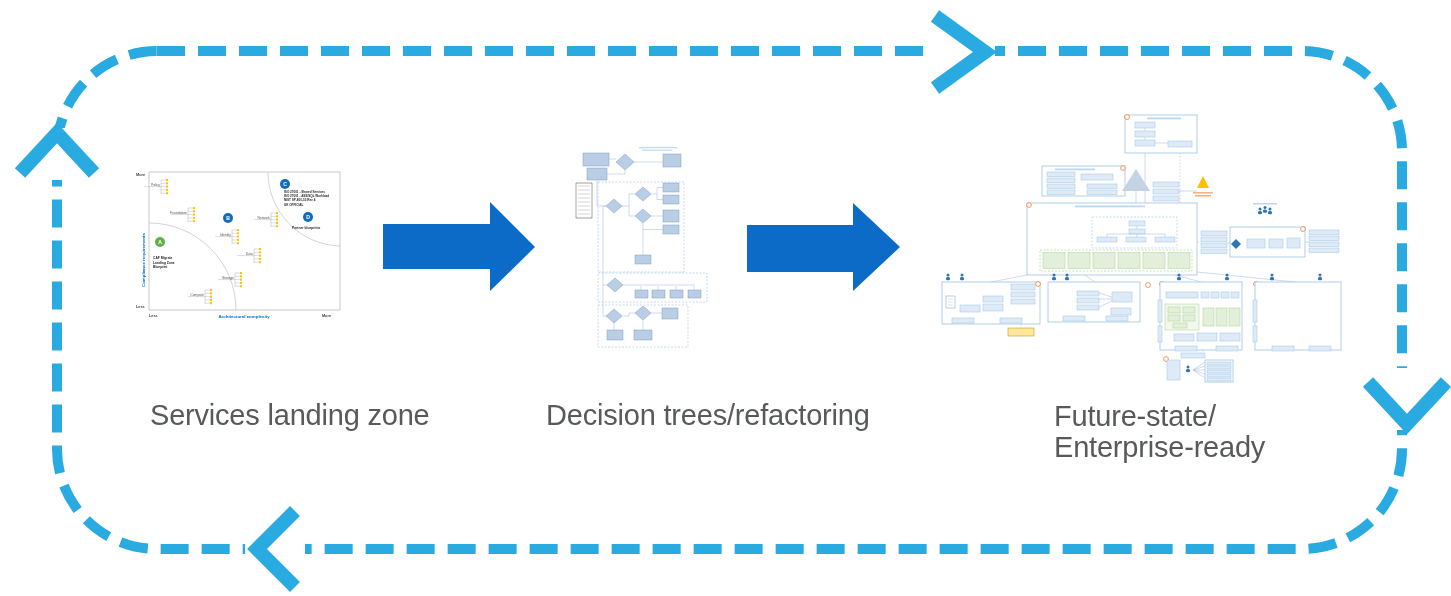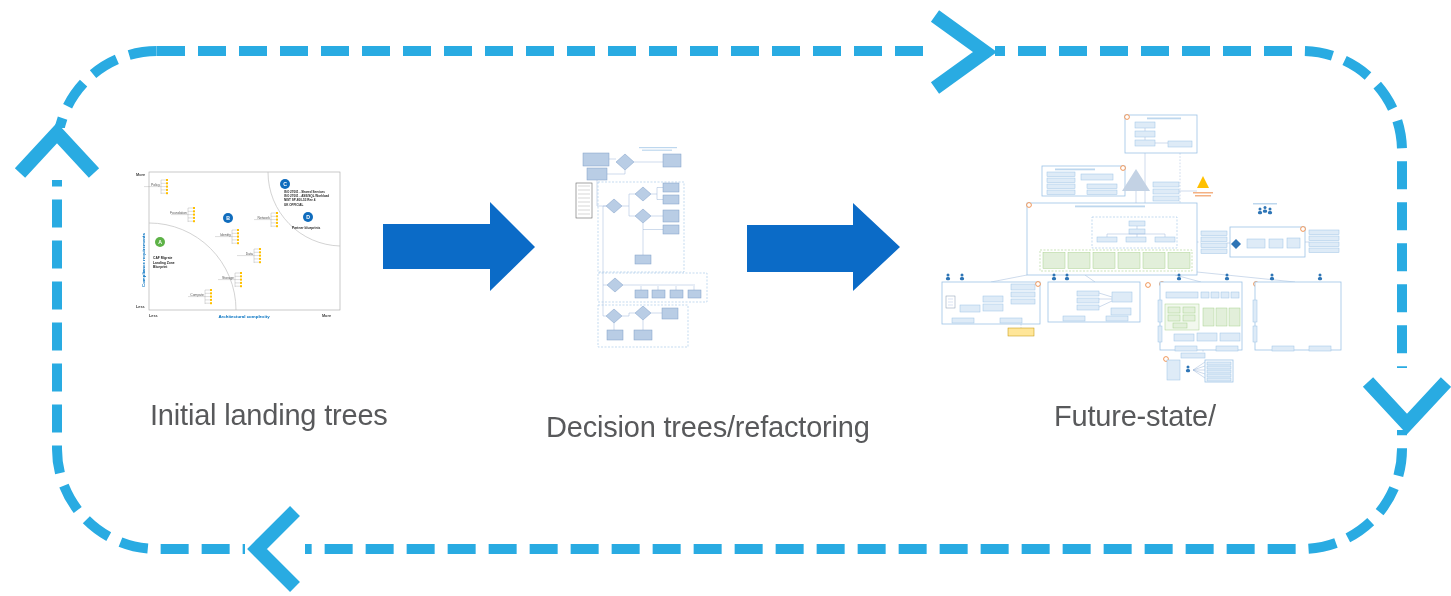--- a/index.html
+++ b/index.html
@@ -382,19 +382,20 @@
       <path class="cl" d="M258,258 L270,250 M258,258 L270,254 M258,258 L270,258 M258,258 L270,262 M258,258 L270,266"></path>
       <rect class="bb" x="270" y="248" width="28" height="22"></rect>
       <rect class="sb" x="272" y="250" width="24" height="3"></rect>
       <rect class="sb" x="272" y="254" width="24" height="3"></rect>
       <rect class="sb" x="272" y="258" width="24" height="3"></rect>
       <rect class="sb" x="272" y="262" width="24" height="3"></rect>
       <rect class="sb" x="272" y="266" width="24" height="3"></rect>
     </g>
   </svg>
 
-  <div class="caption" style="left:150px;top:400px">Initial landing trees</div>
-  <div class="caption" style="left:546px;top:412px">Decision trees/refactoring</div>
+  <div class="caption" style="left:150px;top:400px">Services landing zone</div>
+  <div class="caption" style="left:546px;top:400px">Decision trees/refactoring</div>
   <div class="caption" style="left:1054px;top:401px">
     <div>Future-state/</div>
+    <div>Enterprise-ready</div>
   </div>
 
 </div>
 
 </body></html>

